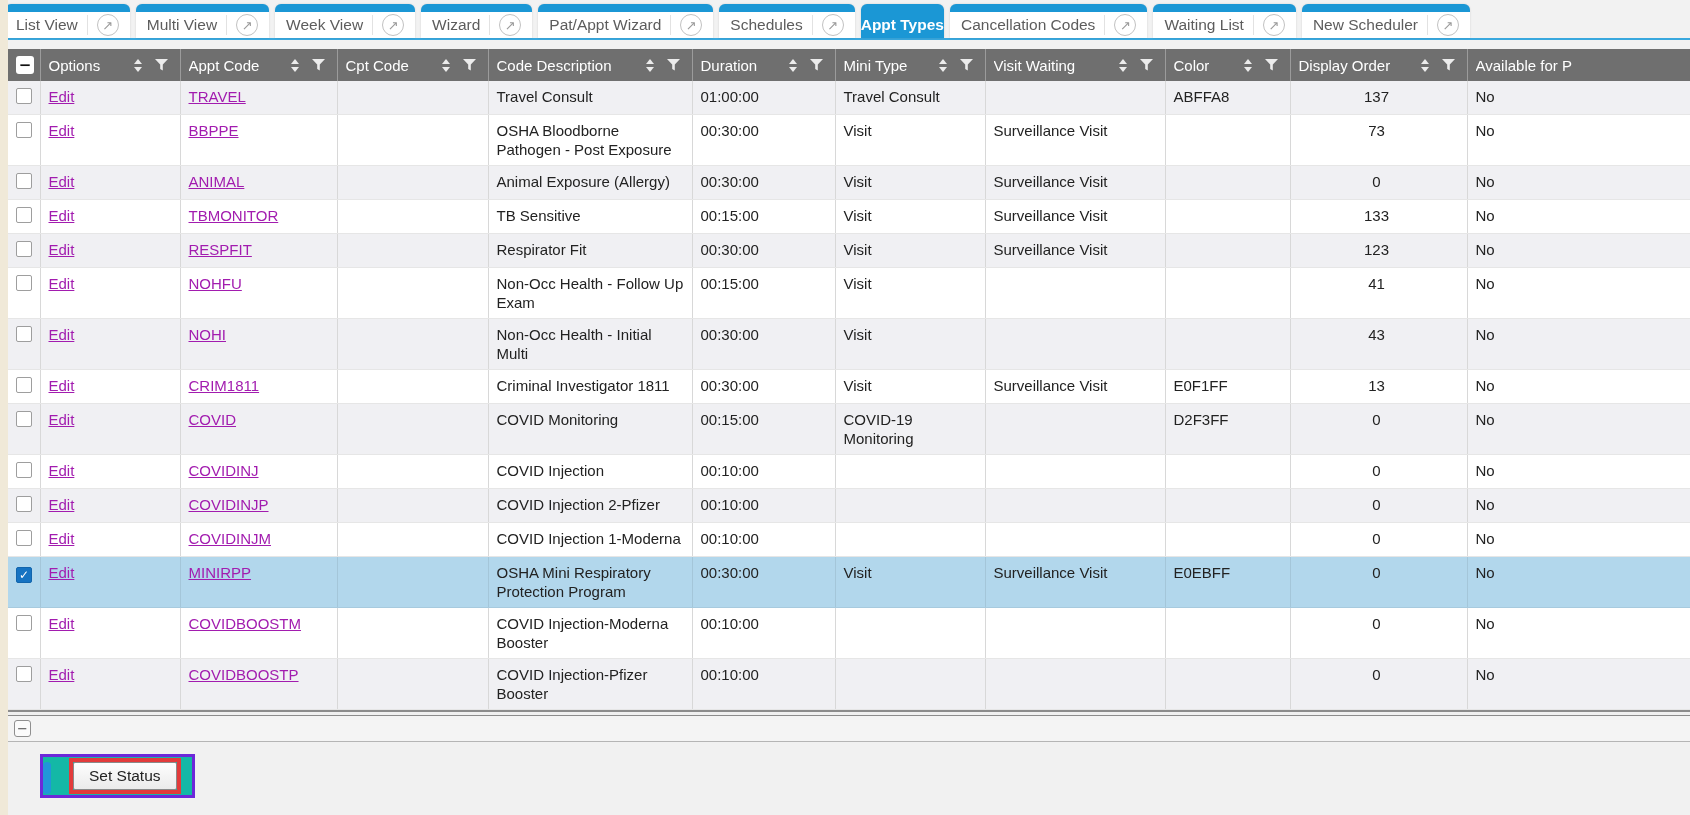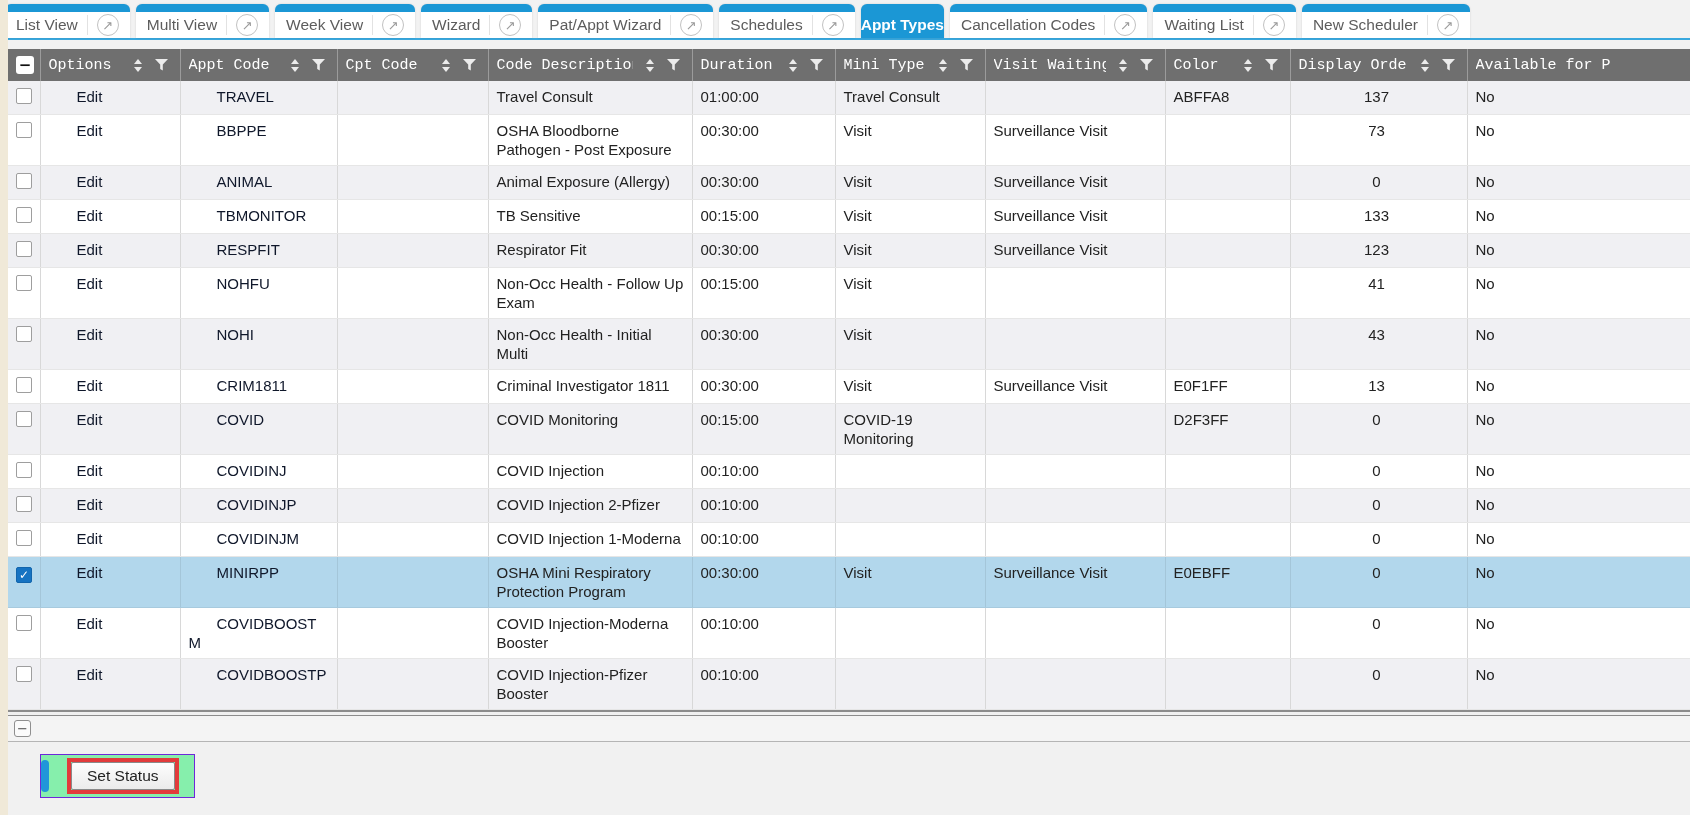--- a/index.html
+++ b/index.html
@@ -23,21 +23,21 @@
   
   .content { position:relative; padding:9px 0 0 8px; height:775px; }
   .left-strip { position:absolute; left:0; top:-40px; width:8px; height:855px; background:#f0e9d8; }
 
   .grid-wrap { width:1682px; overflow:hidden; background:#ffffff; }
   table.grid { table-layout:fixed; width:1780px; border-collapse:collapse; }
 
   thead th { background:#6f6f6f; height:32px; padding:0 8px; text-align:left; vertical-align:middle;
              color:#ffffff; font-weight:normal; font-size:15px; border-left:1px solid #9b9b9b; }
   thead th:first-child { border-left:none; }
-  .th-flex { display:flex; align-items:center; gap:13px; padding-right:4px;font-family:Liberation Mono, monospace; }
+  .th-flex { display:flex; align-items:center; gap:13px; padding-right:4px; }
   .th-label { flex:1; white-space:nowrap; overflow:hidden; }
   .sort-icon { display:inline-flex; flex-direction:column; gap:3px; cursor:pointer; }
   .tri-up   { width:0; height:0; border-left:4.5px solid transparent; border-right:4.5px solid transparent; border-bottom:5.5px solid #ececec; }
   .tri-down { width:0; height:0; border-left:4.5px solid transparent; border-right:4.5px solid transparent; border-top:5.5px solid #ececec; }
   .filter-icon { display:inline-flex; cursor:pointer; }
 
   .th-cb { text-align:center; }
   .hdr-minus { display:inline-flex; align-items:center; justify-content:center; width:18px; height:18px;
                background:#ffffff; border-radius:3px; color:#111; font-size:15px; font-weight:bold;
                font-family:"DejaVu Sans", sans-serif; cursor:pointer; margin:0 auto; }
@@ -49,32 +49,32 @@
   tr.odd  { background:#f0f0f3; }
   tr.even { background:#ffffff; }
   tr.selected { background:#b2d7ec; }
   tr.selected td { border-left-color:rgba(0,0,0,0.08); border-bottom-color:rgba(0,0,0,0.06); }
 
   .td-cb { text-align:center; padding-top:7px; }
   .cb { display:inline-block; width:16px; height:16px; border:1px solid #9e9e9e; border-radius:2px;
         background:#ffffff; cursor:pointer; font-family:"DejaVu Sans", sans-serif; }
   .cb.checked { background:#1673c2; border-color:#1265ac; color:#ffffff; font-size:12px;
                 line-height:15px; text-align:center; font-weight:bold; }
-  a.link { color:#0f172a; cursor:pointer;margin-left:28px; }
+  a.link { color:#a21caf; text-decoration:underline; cursor:pointer; }
   .td-num { text-align:center; padding-right:12px; }
 
   
   .sep-double { height:6px; border-top:2px solid #8c8c8c; border-bottom:1px solid #8c8c8c; background:#f0f0f0; width:1682px; }
   .collapse-row { height:26px; background:#f4f4f4; display:flex; align-items:center; padding-left:6px;
                   border-bottom:1px solid #b5b5b5; width:1682px; }
   .collapse-box { display:inline-flex; align-items:center; justify-content:center; width:17px; height:17px;
                   border:1px solid #8f8f8f; border-radius:3px; background:#fbfbfb; color:#555;
                   font-size:13px; font-family:"DejaVu Sans", sans-serif; cursor:pointer; }
   .footer { background:#f1f1f1; height:140px; padding:12px 0 0 32px; }
-  .status-panel { position:relative; width:155px; height:44px; background:#86efac; border:1px solid #6d28d9;
+  .status-panel { position:relative; width:155px; height:44px; background:#14b8a6; border:3px solid #6d28d9;
                   display:flex; align-items:center; padding-left:26px; }
   .accent { position:absolute; left:0px; top:5px; width:8px; height:32px; background:#2196d9; border-radius:4px; }
   .hl-red { display:inline-block; border:4px solid #e23b3b; }
   .btn { font-family:"Liberation Sans", sans-serif; font-size:15.5px; color:#222; padding:4px 15px;
          background:linear-gradient(#fdfdfd,#ebebeb); border:1px solid #8a8a8a; border-radius:2px; cursor:pointer; }
 </style>
 </head>
 <body>
 
 <div class="page">

